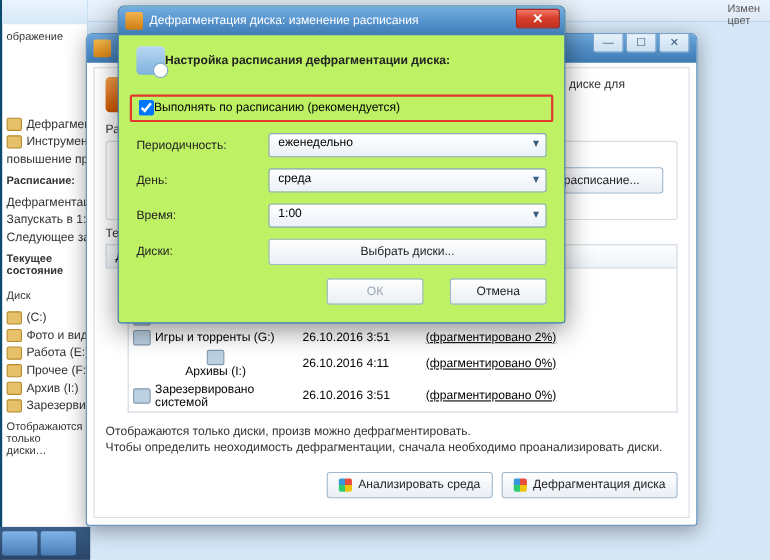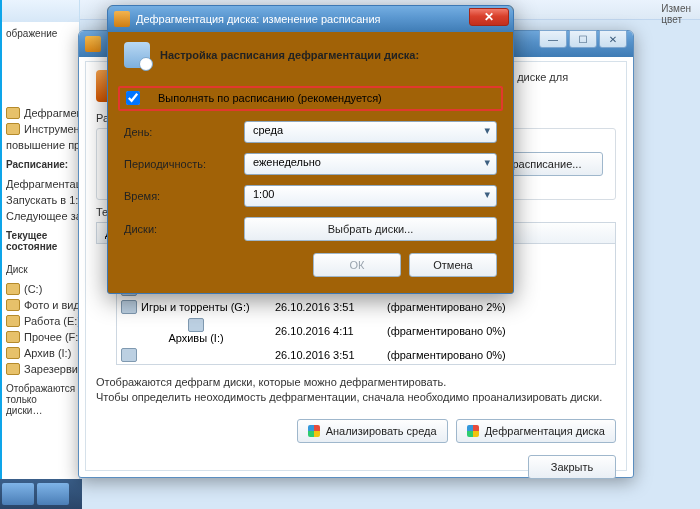--- a/index.html
+++ b/index.html
@@ -1,19 +1,19 @@
 <!DOCTYPE html>
 <html><head>
 <meta charset="utf-8">
 <style>
   * { box-sizing: border-box; margin: 0; padding: 0; font-family: "Segoe UI", Tahoma, sans-serif; font-size: 11px; }
   body { width: 700px; height: 509px; background: #d6e7f7; overflow: hidden; position: relative; }
 
   
-  .desktop-left { position:absolute; left:0; top:0; width:80px; height:509px; background:#fff; border-left:2px solid #0ea5e9; border-right:1px solid #c5dff3;}
+  .desktop-left { position:absolute; left:0; top:0; width:80px; height:509px; background:#fff; border-left:2px solid #0c4a6e; border-right:1px solid #c5dff3;}
   .dl-top { height:22px; background:linear-gradient(to bottom,#eaf4fe,#d6e7f7); }
   .dl-label { padding:6px 4px; font-size:10px; color:#333; }
   .dl-row { display:flex; align-items:center; gap:4px; padding:2px 4px; font-size:10px; color:#333; overflow:hidden; white-space:nowrap; }
   .dl-ic { width:14px; height:12px; background:#e7c16a; border:1px solid #b58a2a; border-radius:2px; flex-shrink:0;}
   .taskbar { position:absolute; left:0; bottom:0; width:82px; height:30px; background:linear-gradient(to bottom,#3a5f8a,#2a4568); display:flex; align-items:center; gap:3px; padding:2px; }
   .tb-item { width:32px; height:22px; background:linear-gradient(to bottom,#7fb4e8,#4a7db6); border-radius:2px;}
   .ribbon-top { position:absolute; left:0; top:0; width:100%; height:20px; background:linear-gradient(to bottom,#eaf3fd,#dde9f5); border-bottom:1px solid #c0d6ee;}
   .ribbon-right { position:absolute; right:6px; top:0; font-size:10px; padding:3px; color:#555;}
 
   
@@ -31,45 +31,45 @@
   .wp-sched-box { margin:2px 10px; border:1px solid #d6dde4; border-radius:3px; padding:10px 12px; display:flex; justify-content:space-between; align-items:center;}
   .wp-sched-box .col { color:#333; line-height:1.5;}
   .btn7 { min-width:150px; height:24px; padding:0 10px; border:1px solid #9fb7cc; border-radius:3px; background:linear-gradient(#fefefe,#e9eff5); color:#222; cursor:pointer; display:inline-flex; align-items:center; justify-content:center; gap:6px;}
   .btn7 .shield { width:12px; height:12px; background:conic-gradient(#e74c3c 0 25%,#f1c40f 0 50%,#2ecc71 0 75%,#3498db 0); border-radius:2px;}
   .wp-table { margin:2px 10px; }
   .wp-th { display:flex; border:1px solid #cdd7e1; background:linear-gradient(#fdfefe,#eef3f8); }
   .wp-th div { padding:4px 8px; border-right:1px solid #cdd7e1;}
   .wp-th div:last-child{border-right:none;}
   .col-disk{flex:0 0 158px;}
   .col-date{flex:0 0 112px;}
-  .col-prog{flex:1;}
+  .col-prog{flex:1;text-decoration:underline;}
   .wp-rows { border:1px solid #cdd7e1; border-top:none;margin-left:20px;}
   .wp-row { display:flex; align-items:center; padding:2px 0;}
   .wp-row .drv-ico{width:16px;height:14px;margin:0 4px;background:#bcd0e2;border:1px solid #7f99b0;border-radius:2px;flex-shrink:0;}
   .wp-note { padding:8px 10px 14px; color:#333; line-height:1.4;}
   .wp-actions { display:flex; gap:8px; justify-content:flex-end; padding:0 10px 4px;}
   .wp-close { display:flex; justify-content:flex-end; padding:8px 10px 0;}
 
   
-  .dlg { position:absolute; left:107px; top:5px; width:407px; height:289px; background:#a16207; border:1px solid #3d78b4; border-radius:6px 6px 3px 3px; box-shadow:0 6px 24px rgba(0,0,0,0.45); z-index:50;}
+  .dlg { position:absolute; left:107px; top:5px; width:407px; height:289px; background:#bef264; border:1px solid #3d78b4; border-radius:6px 6px 3px 3px; box-shadow:0 6px 24px rgba(0,0,0,0.45); z-index:50;}
   .dlg-titlebar { height:26px; background:linear-gradient(to bottom,#74aee2,#5a97d0 45%,#3f7cb5); border-radius:5px 5px 0 0; display:flex; align-items:center; padding:0 6px; color:#fff; font-size:12px; position:relative;}
   .dlg-titlebar .ico{width:16px;height:16px;margin-right:6px;background:linear-gradient(#f3b34e,#cf7d12);border-radius:2px;}
   .dlg-close { position:absolute; right:4px; top:2px; width:40px; height:18px; background:linear-gradient(#f17a6a,#d9402c 45%,#c12f1e); border:1px solid #a32618; border-radius:0 3px 3px 3px; color:#fff; font-weight:bold; display:flex; align-items:center; justify-content:center; cursor:pointer; font-size:12px;}
   .dlg-body { padding:10px 16px 8px;}
-  .dlg-head { display:flex; align-items:center; gap:10px; margin-bottom:11px;}
+  .dlg-head { display:flex; align-items:center; margin-bottom:11px;}
   .dlg-head .hico{width:26px;height:26px;background:linear-gradient(#b9d8f3,#7db0de);border-radius:4px;position:relative;}
   .dlg-head .hico::after{content:"";position:absolute;right:-3px;bottom:-3px;width:12px;height:12px;background:#fff;border:1px solid #7aa5cc;border-radius:50%;}
   .dlg-head .ht{font-weight:bold; color:#222;}
-  .dlg-highlight { border:2px solid #e2382e; border-radius:2px; padding:3px 6px 4px; margin:18px -6px 10px; display:flex; align-items:center; gap:18px;}
+  .dlg-highlight { border:2px solid #e2382e; border-radius:2px; padding:3px 6px 4px; margin:18px -6px 10px; display:flex; align-items:center; gap:0;}
   .dlg-highlight input[type=checkbox]{width:14px;height:14px;}
   .frm-row { display:flex; align-items:center; margin-bottom:10px;}
   .frm-row label { flex:0 0 120px; color:#222;}
   .sel { flex:1; height:22px; border:1px solid #8fa8bf; border-radius:3px; background:linear-gradient(#fff,#eaf1f8); padding:2px 20px 2px 8px; position:relative; cursor:pointer;}
   .sel::after{content:"▾"; position:absolute; right:6px; top:2px; color:#3c5f80;}
-  .dlg-btns { display:flex; justify-content:flex-end; gap:8px; margin-top:12px;}
+  .dlg-btns { display:flex; justify-content:flex-end; gap:24px; margin-top:12px;}
   .dlg-btns .btn7{min-width:88px;}
   .ok-disabled { color:#9aa4ae; }
 </style>
 </head>
 <body>
 
 <div class="ribbon-top"></div>
 <div class="ribbon-right" style="white-space:pre;">Измен
 цвет</div>
 
@@ -207,44 +207,40 @@
             <div class="col-disk" style="display:flex;align-items:center;flex-direction:column;">
               <span class="drv-ico"></span>
               <span>Архивы (I:)</span>
             </div>
             <div class="col-date">26.10.2016 4:11</div>
             <div class="col-prog">(фрагментировано 0%)</div>
           </div>
           <div class="wp-row">
             <div class="col-disk" style="display:flex;align-items:center;">
               <span class="drv-ico"></span>
+              <span>Зарезервировано системой</span>
             </div>
             <div class="col-date">26.10.2016 3:51</div>
             <div class="col-prog">(фрагментировано 0%)</div>
           </div>
         </div>
     </div>
 
     <div class="wp-note">
-      <div>Отображаются дефрагм диски, которые можно дефрагментировать.</div>
+      <div>Отображаются только диски, произв можно дефрагментировать.</div>
       <div>Чтобы определить неоходимость  дефрагментации, сначала необходимо проанализировать диски.</div>
     </div>
     <div class="wp-actions">
       <button class="btn7">
           <span class="shield"></span>
           <span>Анализировать среда</span>
         </button>
       <button class="btn7">
           <span class="shield"></span>
           <span>Дефрагментация диска</span>
-        </button>
-    </div>
-    <div class="wp-close">
-      <button class="btn7" style="min-width:88px">
-          <span>Закрыть</span>
         </button>
     </div>
   </div>
 </div>
 
 <div class="dlg">
   <div class="dlg-titlebar">
     <span class="ico"></span>
     <span>Дефрагментация диска: изменение расписания</span>
     <div class="dlg-close">✕</div>
@@ -254,26 +250,26 @@
       <div class="hico"></div>
       <div class="ht">Настройка расписания дефрагментации диска:</div>
     </div>
 
     <div class="dlg-highlight">
       <input type="checkbox" checked="" style="">
       <span>Выполнять по расписанию (рекомендуется)</span>
     </div>
 
     <div class="frm-row">
+      <label>Периодичность:</label>
+      <div class="sel"><span>еженедельно</span></div>
+    </div>
+    <div class="frm-row">
       <label>День:</label>
       <div class="sel"><span>среда</span></div>
-    </div>
-    <div class="frm-row">
-      <label>Периодичность:</label>
-      <div class="sel"><span>еженедельно</span></div>
     </div>
     <div class="frm-row">
       <label>Время:</label>
       <div class="sel"><span>1:00</span></div>
     </div>
     <div class="frm-row">
       <label>Диски:</label>
       <button class="btn7" style="flex:1;min-width:auto">
           <span>Выбрать диски...</span>
         </button>

